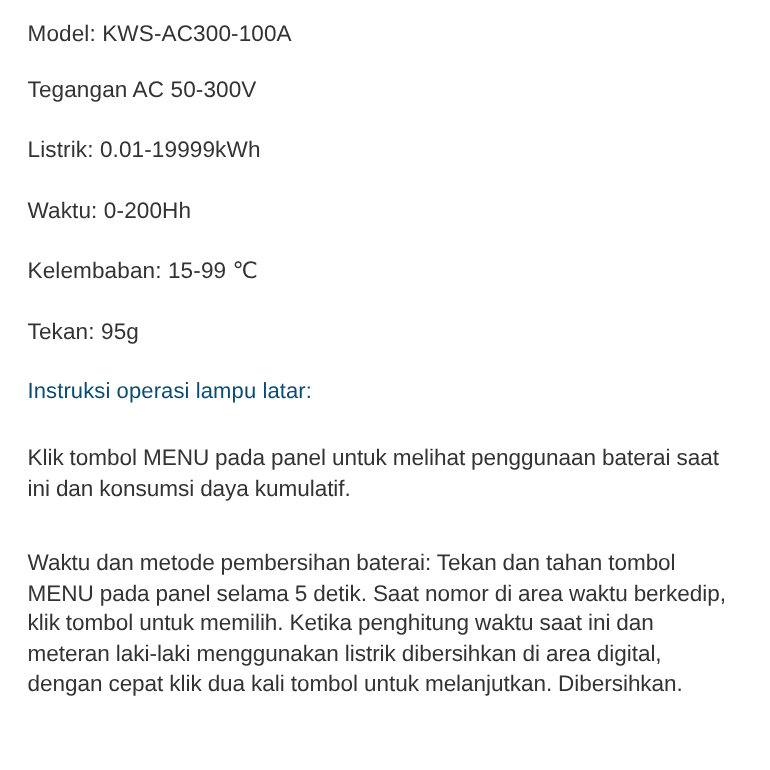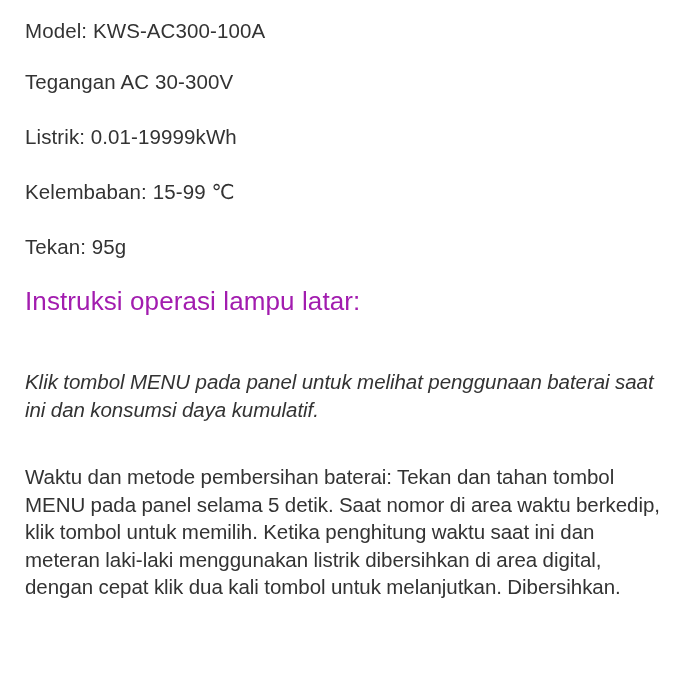--- a/index.html
+++ b/index.html
@@ -41,54 +41,54 @@
   }
   .spec-row:first-child {
     height: 54px;
     line-height: 62px;
   }
 
   
   .section-heading {
     height: 55px;
     line-height: 55px;
-    font-size: 26px;
+    font-size: 20px;
     letter-spacing: 0.1px;
     white-space: nowrap;
-    color: #a21caf;
+    color: #0c4a6e;
   }
 
   
   .body-paragraph {
     margin: 0;
     padding: 0;
     font-size: 20.5px;
     line-height: 27.5px;
     letter-spacing: -0.05px;
     color: #333333;
     width: 637px;
     word-spacing: -0.2px;
   }
   .para-gap-top {
-    margin-top: 39px;
-    font-style: italic;
+    margin-top: 19px;
   }
   .para-gap-top-2 {
     margin-top: 40px;
   }
 </style>
 </head>
 <body>
 
 <div id="page">
 
   <ul class="spec-list">
     <li class="spec-row">Model: KWS-AC300-100A</li>
-    <li class="spec-row">Tegangan AC 30-300V</li>
+    <li class="spec-row">Tegangan AC 50-300V</li>
     <li class="spec-row">Listrik: 0.01-19999kWh</li>
+    <li class="spec-row">Waktu: 0-200Hh</li>
     <li class="spec-row">Kelembaban: 15-99 ℃</li>
     <li class="spec-row">Tekan: 95g</li>
   </ul>
 
   <div class="section-heading">Instruksi operasi lampu latar:</div>
 
   <p class="body-paragraph para-gap-top">Klik tombol MENU pada panel untuk melihat penggunaan baterai saat ini dan konsumsi daya kumulatif.</p>
 
   <p class="body-paragraph para-gap-top-2">Waktu dan metode pembersihan baterai: Tekan dan tahan tombol MENU pada panel selama 5 detik. Saat nomor di area waktu berkedip, klik tombol untuk memilih. Ketika penghitung waktu saat ini dan meteran laki-laki menggunakan listrik dibersihkan di area digital, dengan cepat klik dua kali tombol untuk melanjutkan. Dibersihkan.</p>
 

